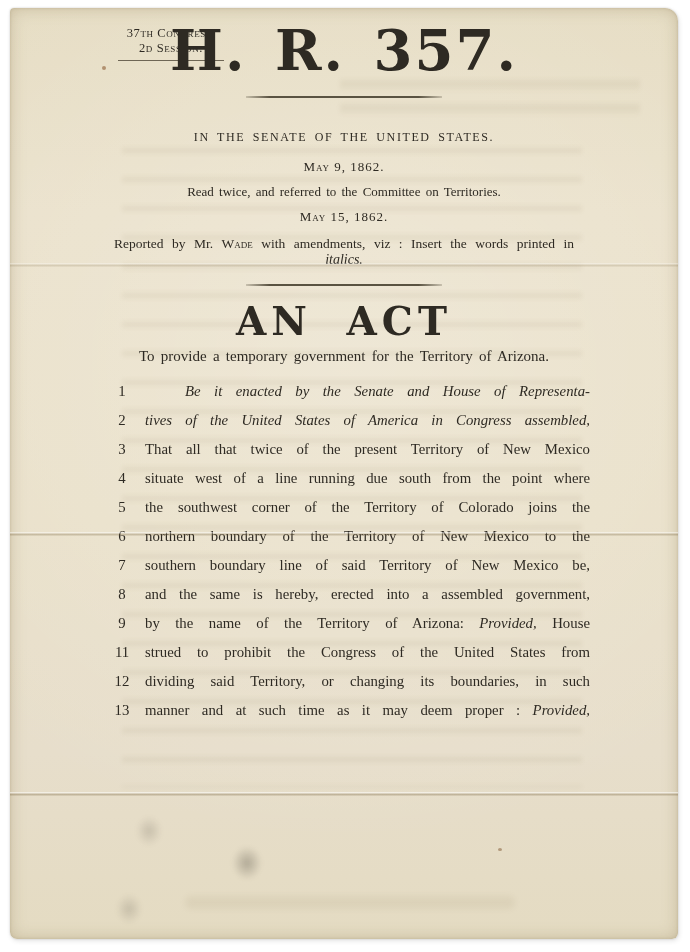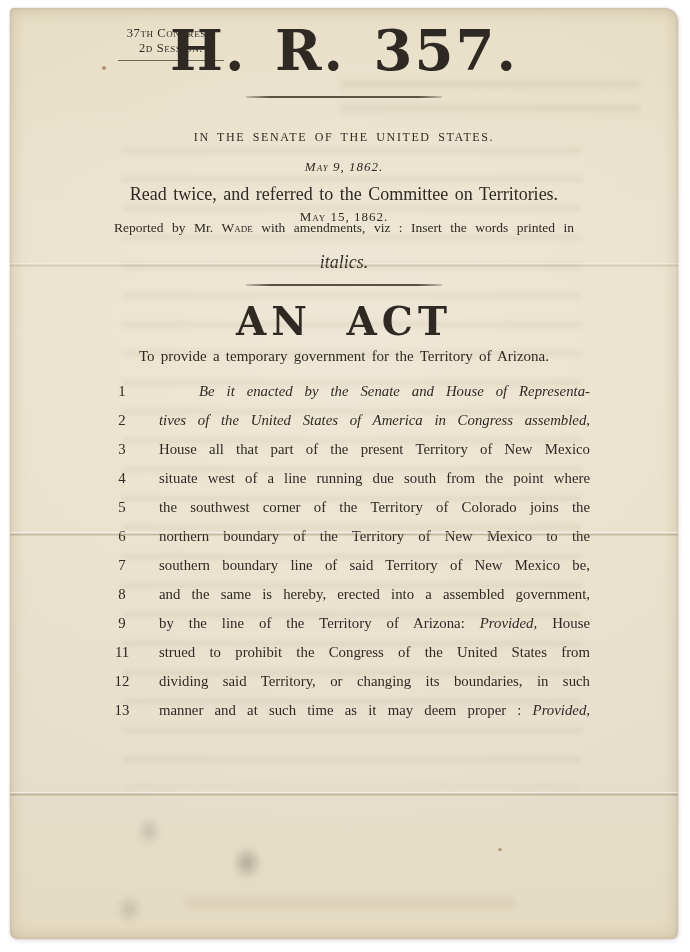--- a/index.html
+++ b/index.html
@@ -49,42 +49,42 @@
   .hrule{
     left:50%;transform:translateX(-50%);
     width:196px;height:2px;
     background:linear-gradient(90deg, rgba(90,83,66,0.25), var(--rule) 12%, var(--rule) 88%, rgba(90,83,66,0.25));
   }
   .rule-a{top:88px;}
   .rule-b{top:276px;}
 
   .senate{top:122px;font-size:12px;letter-spacing:1.6px;word-spacing:3px;}
   .date-line{font-variant:small-caps;font-size:13px;letter-spacing:1px;}
-  .date1{top:151px;font-style:italic;}
-  .action1{top:176px;font-size:18px;word-spacing:2px;}
+  .date1{top:151px;}
+  .action1{top:176px;font-size:13px;word-spacing:2px;}
   .date2{top:201px;}
 
   .reported1{
-    top:212px;left:104px;width:460px;
+    top:228px;left:104px;width:460px;
     font-size:13.5px;text-align:justify;text-align-last:justify;
   }
-  .reported2{top:244px;font-size:18px;}
+  .reported2{top:244px;font-size:14px;}
 
   .act-title{
     top:292px;
     font-family:"DejaVu Serif",serif;font-weight:700;font-size:39px;line-height:42px;
     letter-spacing:5px;word-spacing:16px;
   }
   .act-subtitle{top:340px;font-size:15px;word-spacing:2.5px;}
 
   
   .bill-body{top:369px;left:96px;width:484px;}
   .body-row{display:flex;height:29px;line-height:29px;font-size:14.8px;}
   .line-num{flex:none;width:32px;text-align:center;}
-  .line-text{flex:1;margin-left:21px;text-align:justify;text-align-last:justify;overflow:hidden;white-space:nowrap;}
+  .line-text{flex:1;margin-left:7px;text-align:justify;text-align-last:justify;overflow:hidden;white-space:nowrap;}
   .line-text.indent{text-indent:40px;}
 
   
   .crease{left:0;width:100%;height:4px;pointer-events:none;
     background:linear-gradient(180deg, rgba(255,255,255,0.5) 0 1px, rgba(120,100,62,0.34) 2px 3px, rgba(120,100,62,0) 4px);}
   .crease-1{top:255px;opacity:0.55;}
   .crease-2{top:524px;opacity:0.9;}
   .crease-3{top:784px;opacity:1;}
 
   .bleed{left:112px;width:460px;top:118px;height:662px;pointer-events:none;
@@ -143,21 +143,21 @@
         <div class="body-row">
           <span class="line-num">1</span>
           <div class="line-text indent"><span class="it">Be it enacted by the Senate and House of Representa-</span></div>
         </div>
         <div class="body-row">
           <span class="line-num">2</span>
           <div class="line-text"><span class="it">tives of the United States of America in Congress assembled,</span></div>
         </div>
         <div class="body-row">
           <span class="line-num">3</span>
-          <div class="line-text"><span>House all that part of the present Territory of New Mexico</span></div>
+          <div class="line-text"><span>That all that twice of the present Territory of New Mexico</span></div>
         </div>
         <div class="body-row">
           <span class="line-num">4</span>
           <div class="line-text"><span>situate west of a line running due south from the point where</span></div>
         </div>
         <div class="body-row">
           <span class="line-num">5</span>
           <div class="line-text"><span>the southwest corner of the Territory of Colorado joins the</span></div>
         </div>
         <div class="body-row">
@@ -167,21 +167,21 @@
         <div class="body-row">
           <span class="line-num">7</span>
           <div class="line-text"><span>southern boundary line of said Territory of New Mexico be,</span></div>
         </div>
         <div class="body-row">
           <span class="line-num">8</span>
           <div class="line-text"><span>and the same is hereby, erected into a assembled government,</span></div>
         </div>
         <div class="body-row">
           <span class="line-num">9</span>
-          <div class="line-text"><span>by the line of the Territory of Arizona: </span><span class="it">Provided,</span><span> House</span></div>
+          <div class="line-text"><span>by the name of the Territory of Arizona: </span><span class="it">Provided,</span><span> House</span></div>
         </div>
         <div class="body-row">
           <span class="line-num">11</span>
           <div class="line-text"><span>strued to prohibit the Congress of the United States from</span></div>
         </div>
         <div class="body-row">
           <span class="line-num">12</span>
           <div class="line-text"><span>dividing said Territory, or changing its boundaries, in such</span></div>
         </div>
         <div class="body-row">

